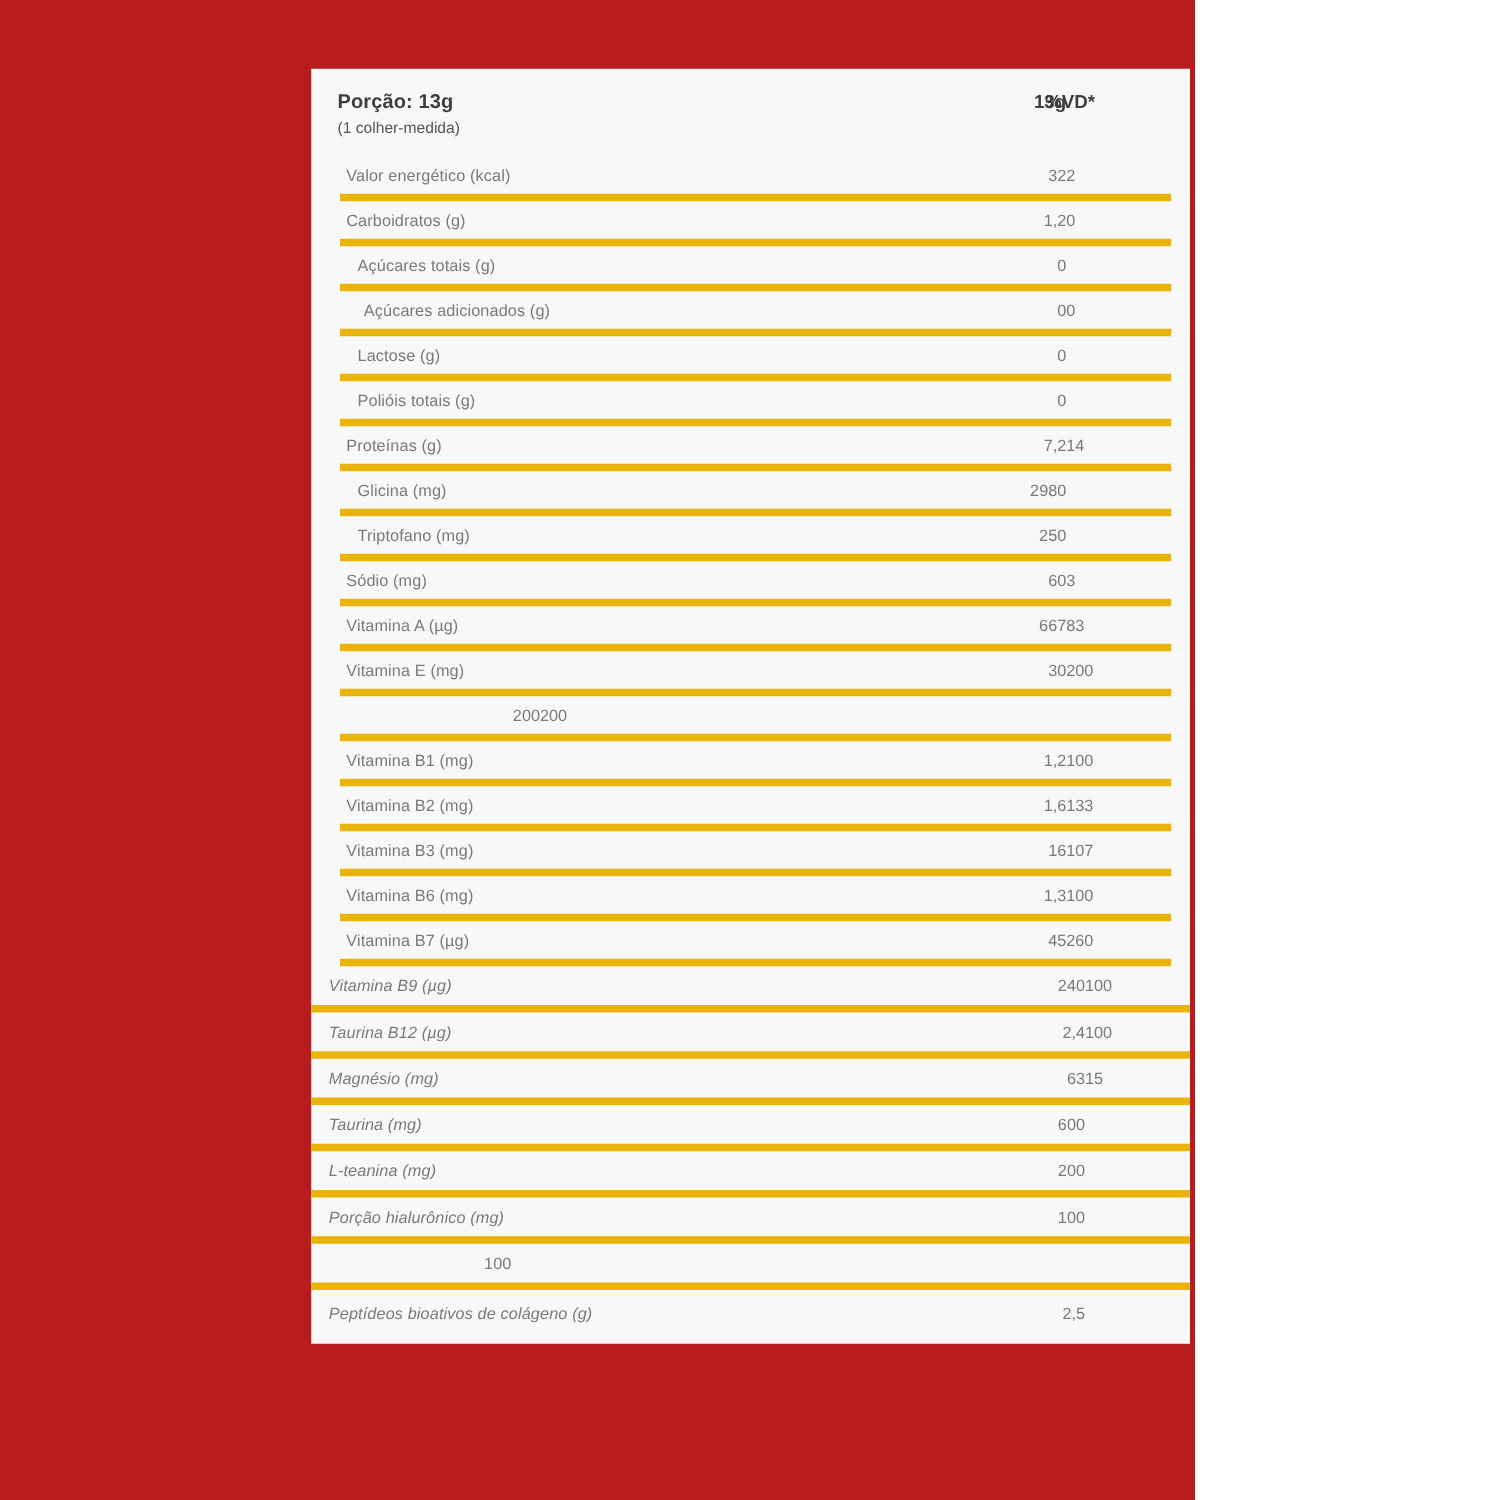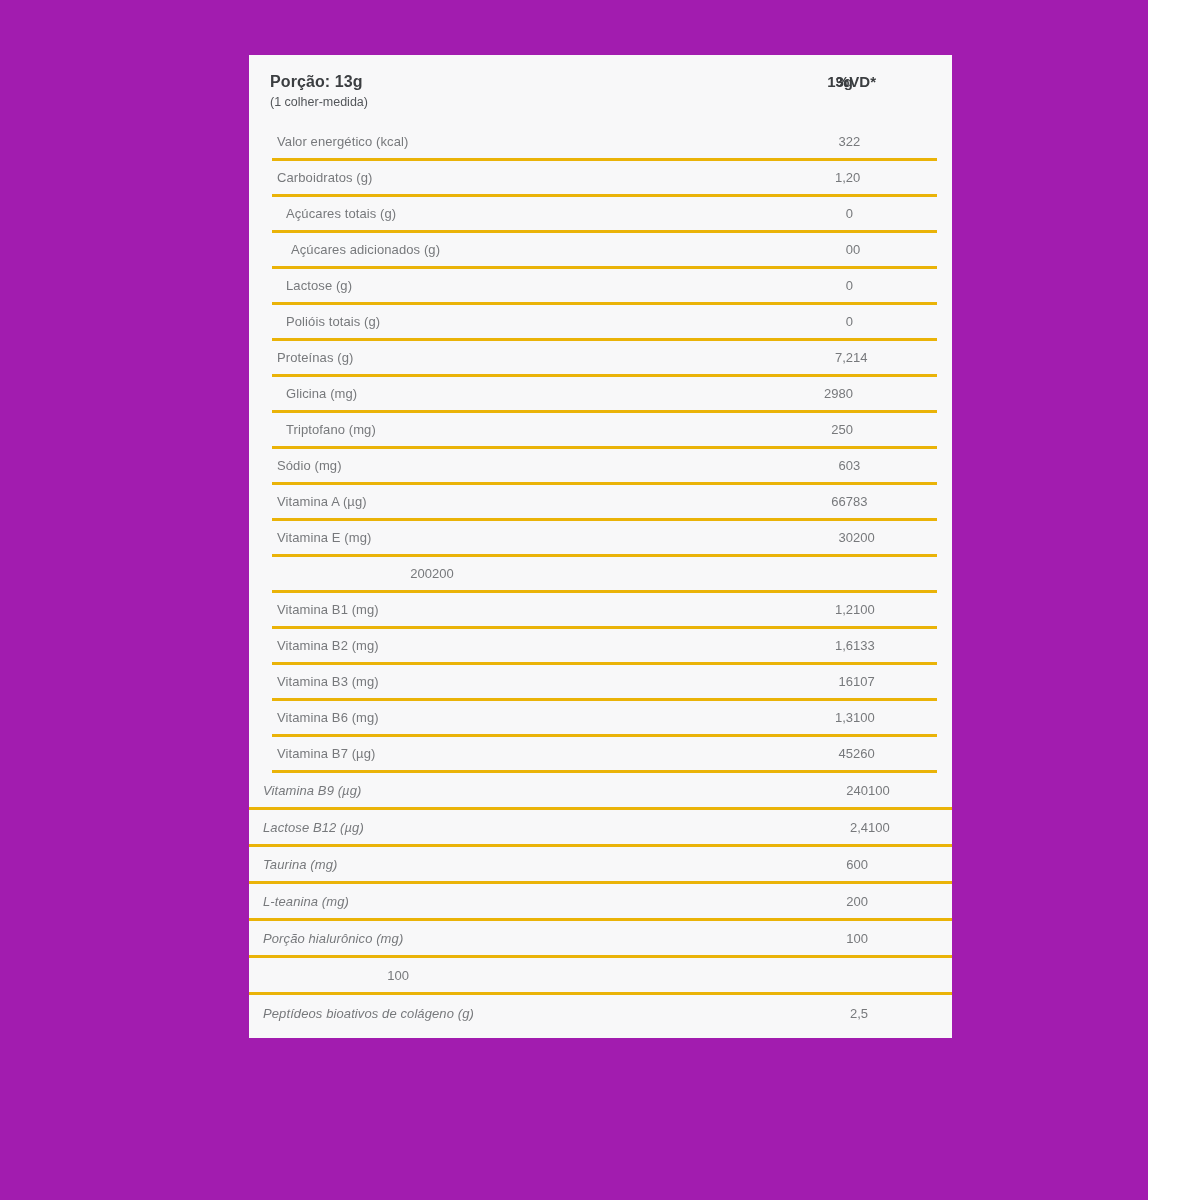--- a/index.html
+++ b/index.html
@@ -6,23 +6,23 @@
     margin: 0;
     padding: 0;
     background: #ffffff;
     width: 1200px;
     height: 1200px;
     font-family: "Liberation Sans", sans-serif;
     -webkit-font-smoothing: antialiased;
   }
   .page {
     position: relative;
-    width: 1148px;
+    width: 956px;
     height: 1200px;
-    background: #a21caf;
+    background: #b91c1c;
     overflow: hidden;
   }
   .panel {
     position: absolute;
     left: 249px;
     top: 55px;
     width: 703px;
     background: #f8f8f9;
     box-sizing: border-box;
     padding-bottom: 6px;
@@ -53,21 +53,21 @@
   .col.value { width: 160px; flex: 0 0 160px; text-align: right; }
   .col.vd    { width: 84px;  flex: 0 0 84px;  }
   
   .rows { box-sizing: border-box; }
   .sec1 { margin: 6px 15px 0 23px; }
   .sec2 { margin: 0; }
   .row {
     display: flex;
     align-items: center;
     box-sizing: border-box;
-    border-bottom: 3px solid #eab308;
+    border-bottom: 6px solid #eab308;
     font-size: 13px;
     color: #77797c;
   }
   .sec1 .row { height: 36px; }
   .sec2 .row { height: 37px; }
   .sec2 .row:last-child { border-bottom: none; }
   .row .label {
     flex: 1 1 auto;
     min-width: 0;
     padding-left: 5px;
@@ -205,25 +205,30 @@
   </div>
 </div>
     <div class="rows sec2" id="sec2">
   <div class="row">
     <div class="label">Vitamina B9 (µg)</div>
     <div class="col value">240</div>
     <div class="col vd">100</div>
   </div>
 
   <div class="row">
-    <div class="label">Lactose B12 (µg)</div>
+    <div class="label">Taurina B12 (µg)</div>
     <div class="col value">2,4</div>
     <div class="col vd">100</div>
   </div>
 
+  <div class="row">
+    <div class="label">Magnésio (mg)</div>
+    <div class="col value">63</div>
+    <div class="col vd">15</div>
+  </div>
 
   <div class="row">
     <div class="label">Taurina (mg)</div>
     <div class="col value">600</div>
     <div class="col vd"></div>
   </div>
 
   <div class="row">
     <div class="label">L-teanina (mg)</div>
     <div class="col value">200</div>

